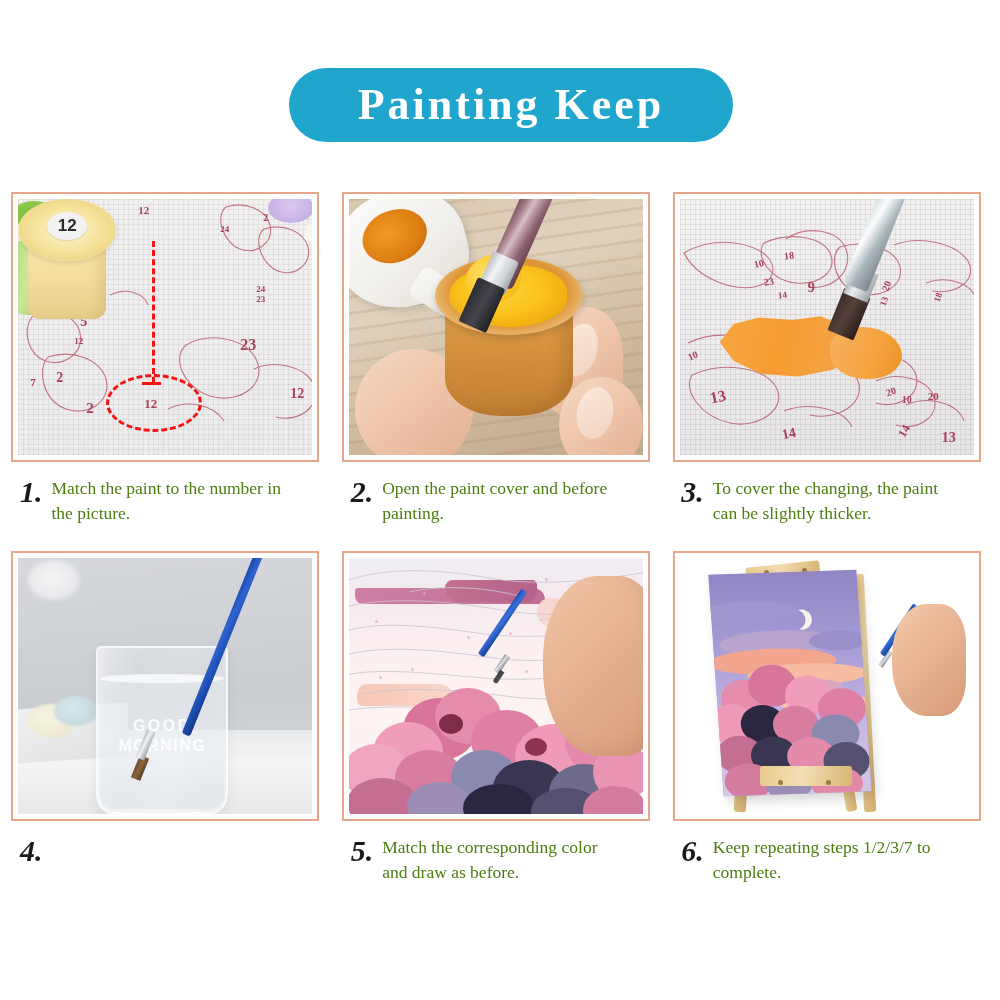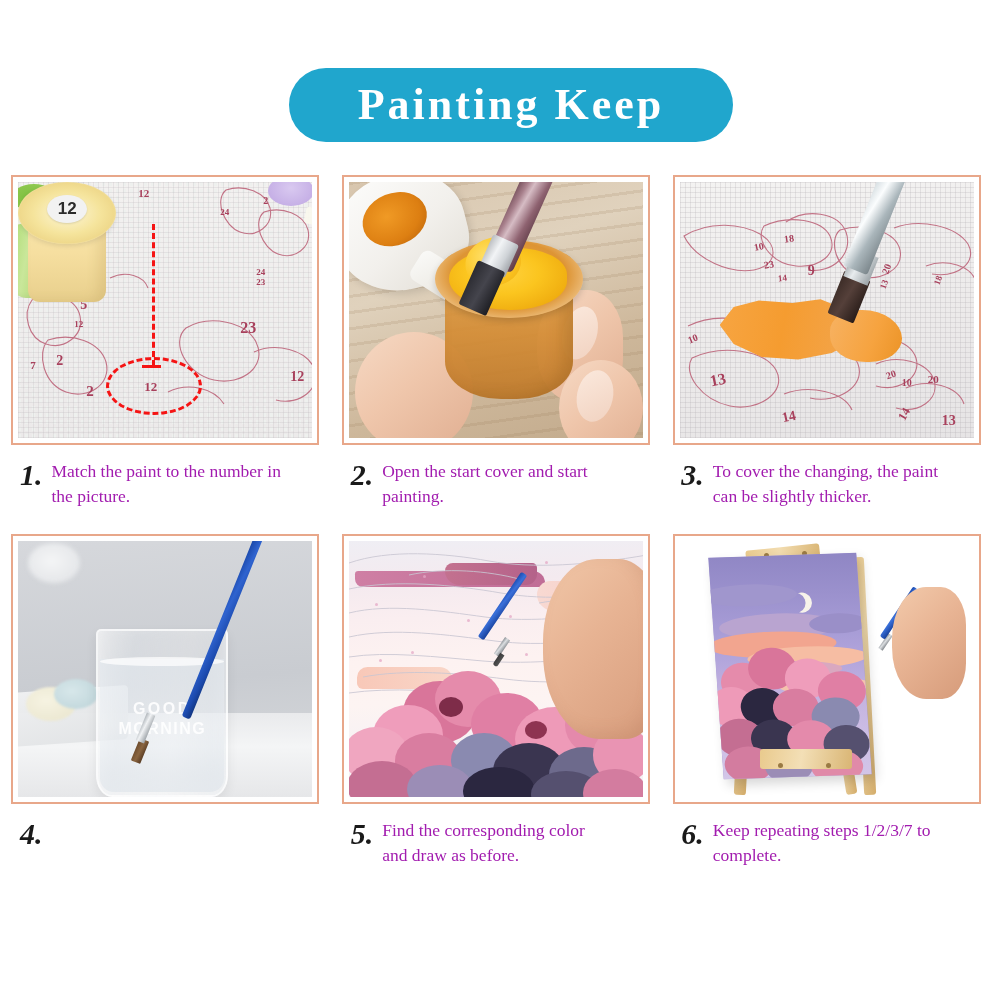--- a/index.html
+++ b/index.html
@@ -33,21 +33,21 @@
     font-size: 44px;
     font-weight: 700;
     letter-spacing: 3px;
     line-height: 1;
     white-space: nowrap;
   }
 
   
   .grid {
     position: absolute;
-    left: 0; top: 163px;
+    left: 0; top: 180px;
     width: 992px;
   }
   .row { display: flex; }
   .row.row2 { margin-top: 13px; }
   .cell { width: 333.3px; }
 
   .frame {
     position: relative;
     margin: 12px auto 0 auto;
     width: 308px; height: 270px;
@@ -76,21 +76,21 @@
     font-style: italic;
     color: #1a1a1a;
     line-height: 1;
     margin-right: 9px;
     flex: 0 0 auto;
     padding-top: 1px;
   }
   .caption-text {
     font-family: "Liberation Serif", "DejaVu Serif", serif;
     font-size: 17.5px;
-    color: #a21caf;
+    color: #4d7c0f;
     line-height: 1.42;
     max-width: 232px;
   }
 
   
   .p1-canvas {
     position: absolute; inset: 0;
     background:
       radial-gradient(circle at 20% 30%, #eef0ee 0 2px, transparent 2px),
       linear-gradient(180deg,#f3f1f0 0%, #eceaea 100%);
@@ -621,21 +621,21 @@
             <div class="p2-paint"></div>
             <div class="p2-paint-blob"></div>
 
             <div class="p2-brush-handle"></div>
             <div class="p2-ferrule"></div>
             <div class="p2-bristles"></div>
           </div>
         </div>
         <div class="caption">
           <div class="step-num">2.</div>
-          <div class="caption-text">Open the start cover and start painting.</div>
+          <div class="caption-text">Open the paint cover and before painting.</div>
         </div>
       </div>
 
       <div class="cell">
         <div class="frame">
           <div class="photo">
             <div class="p3-canvas"></div>
             <div class="p3-weave"></div>
 
             <svg class="p1-outline" width="298" height="258" viewBox="0 0 298 258">
@@ -772,21 +772,21 @@
             </div>
 
             <div class="p5-hand"></div>
             <div class="p5-brush"></div>
             <div class="p5-brush-tip"></div>
             <div class="p5-brush-point"></div>
           </div>
         </div>
         <div class="caption">
           <div class="step-num">5.</div>
-          <div class="caption-text">Find the corresponding color and draw as before.</div>
+          <div class="caption-text">Match the corresponding color and draw as before.</div>
         </div>
       </div>
 
       <div class="cell">
         <div class="frame">
           <div class="photo">
             <div class="p6-bg"></div>
 
             <div class="easel-top"></div>
             <span class="screw" style="left:84px;top:12px;"></span>

